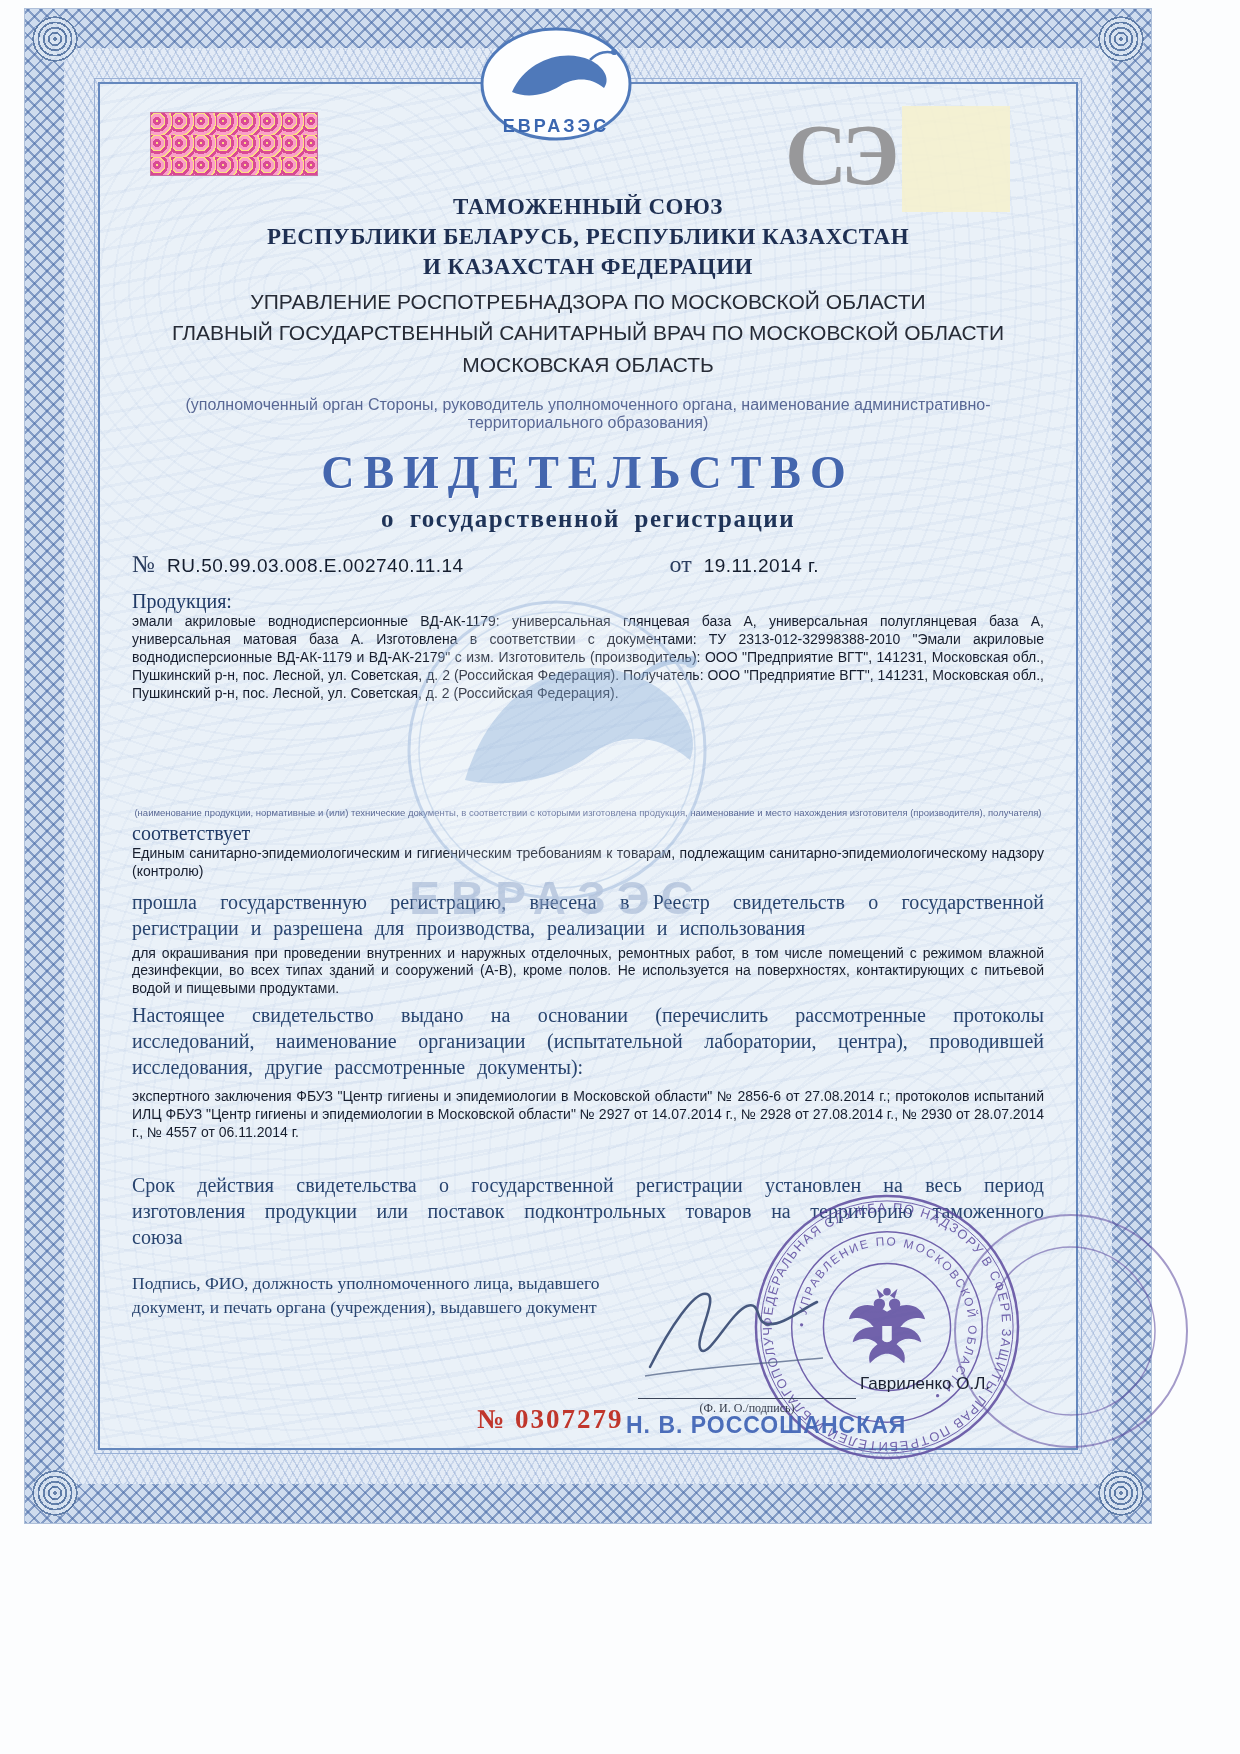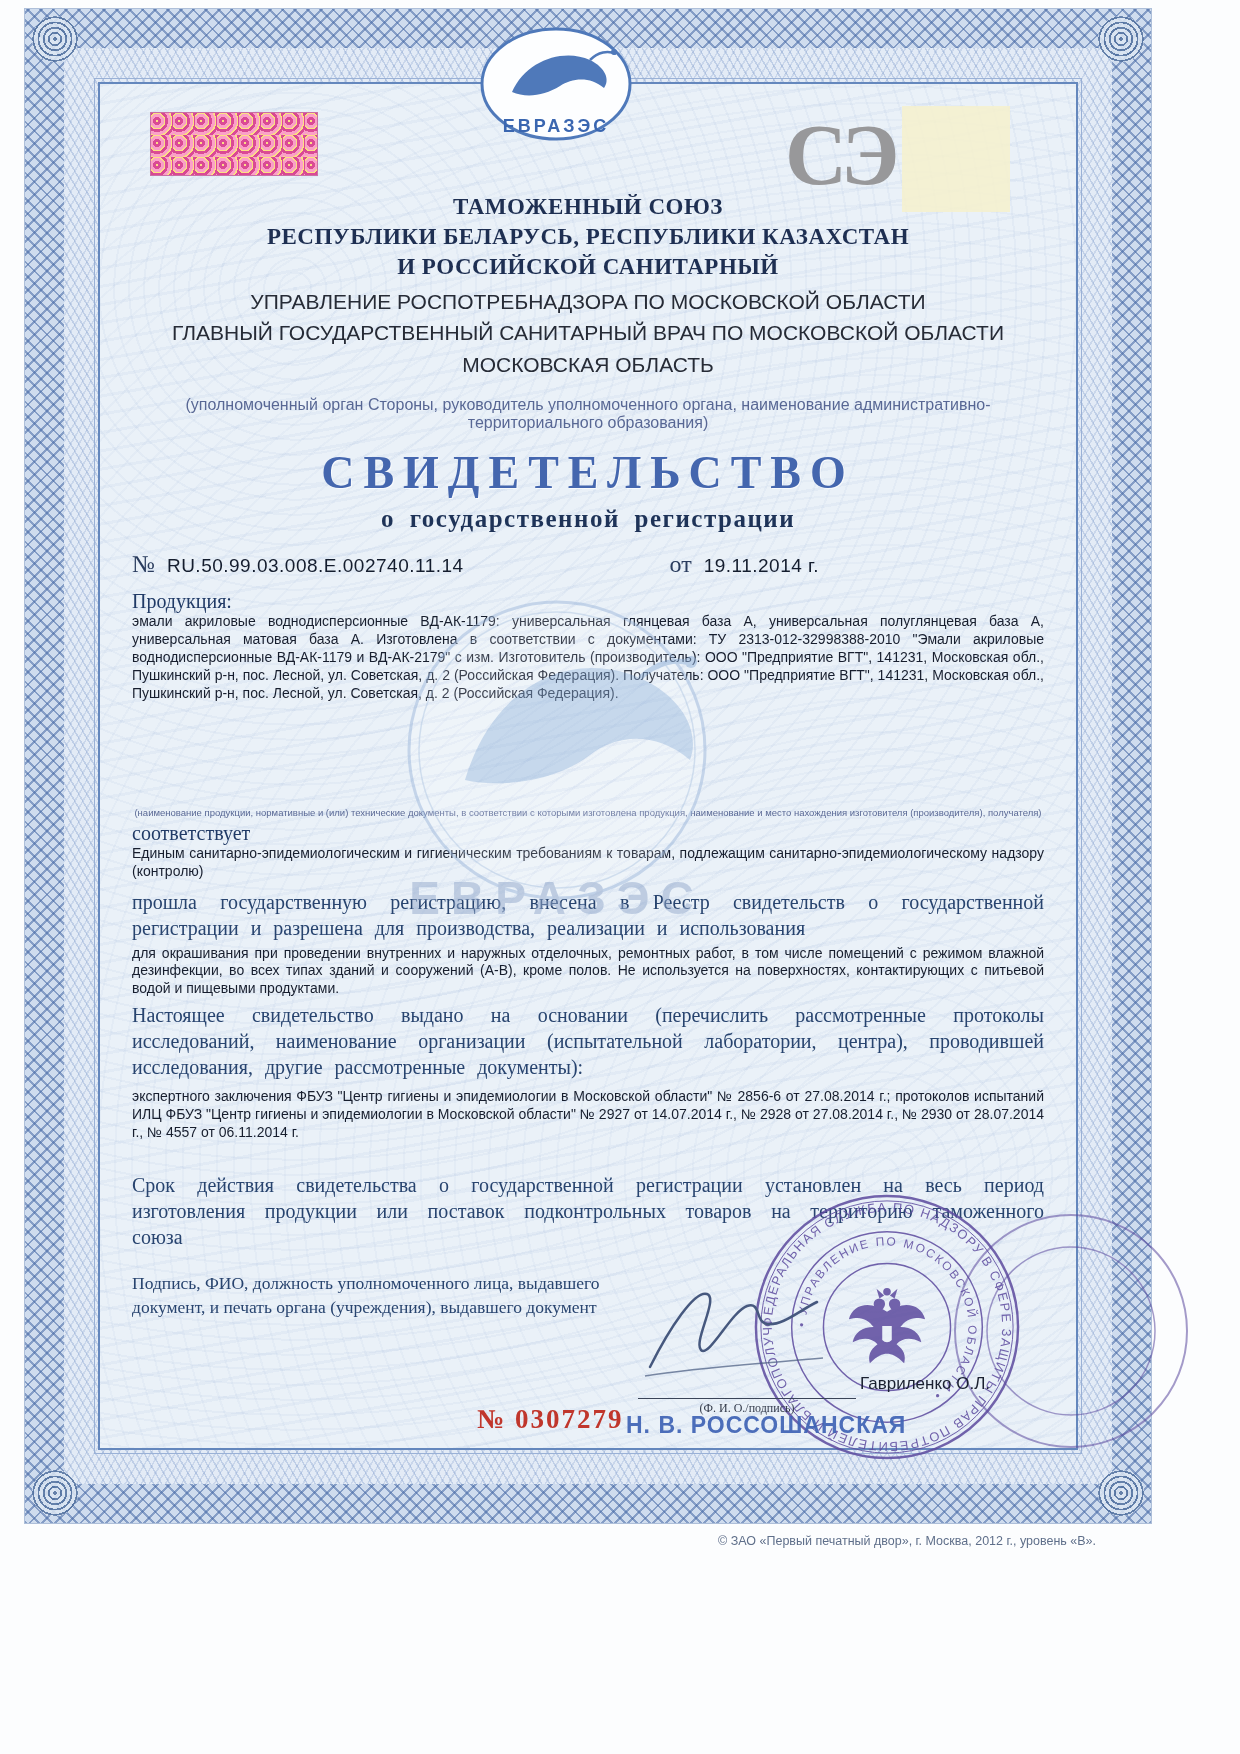--- a/index.html
+++ b/index.html
@@ -107,21 +107,21 @@
     <div class="band2"></div>
     <div class="rosette tl"></div>
     <div class="rosette tr"></div>
     <div class="rosette bl"></div>
     <div class="rosette br"></div>
     <div class="field"></div>
 
     <div class="content">
       <div class="t-union">ТАМОЖЕННЫЙ СОЮЗ</div>
       <div class="t-union">РЕСПУБЛИКИ БЕЛАРУСЬ, РЕСПУБЛИКИ КАЗАХСТАН</div>
-      <div class="t-union">И РОССИЙСКОЙ САНИТАРНЫЙ</div>
+      <div class="t-union">И КАЗАХСТАН ФЕДЕРАЦИИ</div>
 
       <div class="t-auth">
         <div>УПРАВЛЕНИЕ РОСПОТРЕБНАДЗОРА ПО МОСКОВСКОЙ ОБЛАСТИ</div>
         <div>ГЛАВНЫЙ ГОСУДАРСТВЕННЫЙ САНИТАРНЫЙ ВРАЧ ПО МОСКОВСКОЙ ОБЛАСТИ</div>
         <div>МОСКОВСКАЯ ОБЛАСТЬ</div>
       </div>
 
       <div class="t-cap">(уполномоченный орган Стороны, руководитель уполномоченного органа, наименование административно-территориального образования)</div>
 
       <div class="t-main">СВИДЕТЕЛЬСТВО</div>
@@ -214,14 +214,13 @@
     <path d="M15 95 C35 55 60 18 72 22 C84 26 58 70 66 78 C74 86 96 40 112 34 C126 29 120 50 132 52 C148 54 165 38 182 30" stroke="#46587e" stroke-width="2.5" fill="none" stroke-linecap="round"></path>
     <path d="M10 104 C60 96 120 92 188 86" stroke="#46587e" stroke-width="1.5" fill="none" opacity="0.7"></path>
   </svg>
 
   <div class="official-name">Гавриленко О.Л.</div>
   <div class="fio-line">(Ф. И. О./подпись)</div>
 
   <div class="serial">№ 0307279</div>
   <div class="stamped-name">Н. В. РОССОШАНСКАЯ</div>
 
-  <div class="copyright">© ЗАО «Первый печатный двор»,  г. Москва,  2012 г., уровень «В».</div>
 </div>
 
 </body></html>

